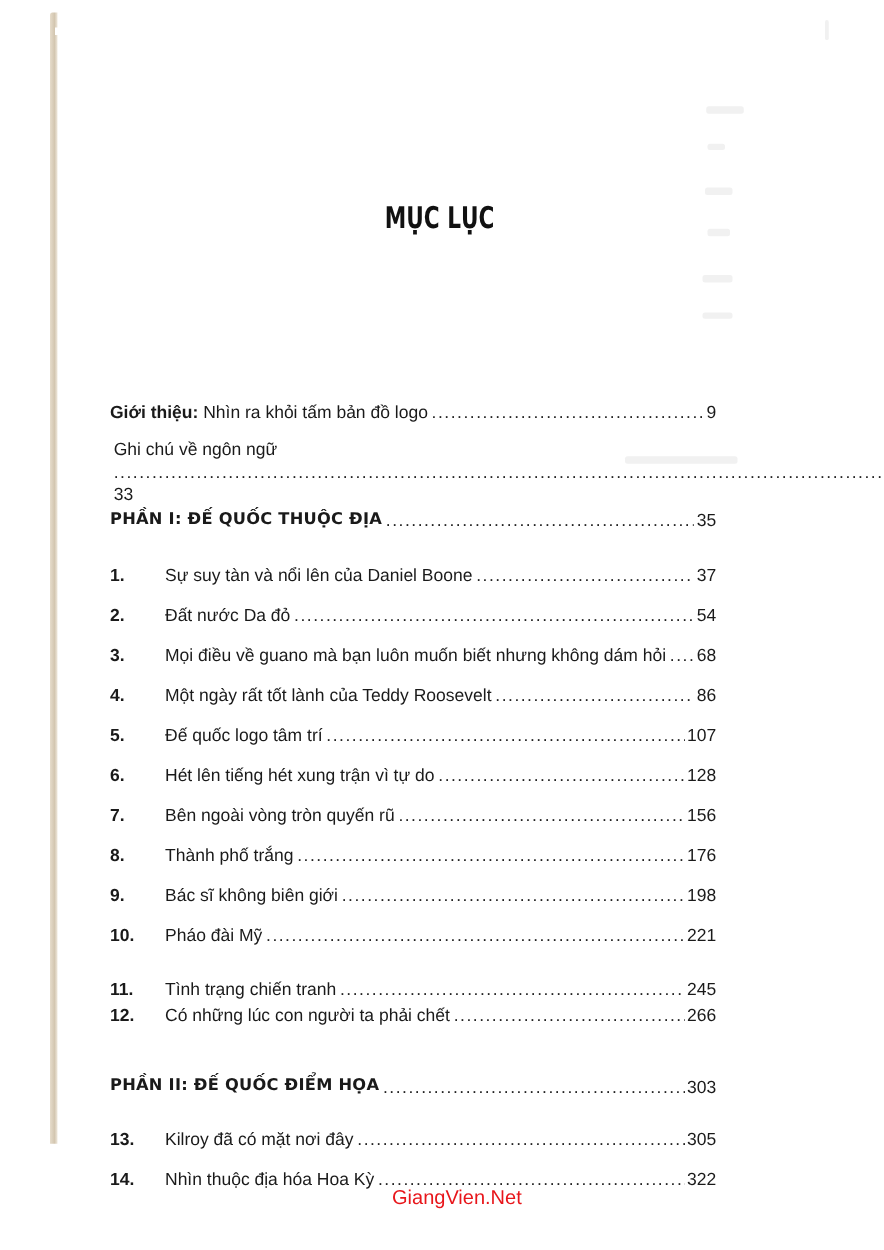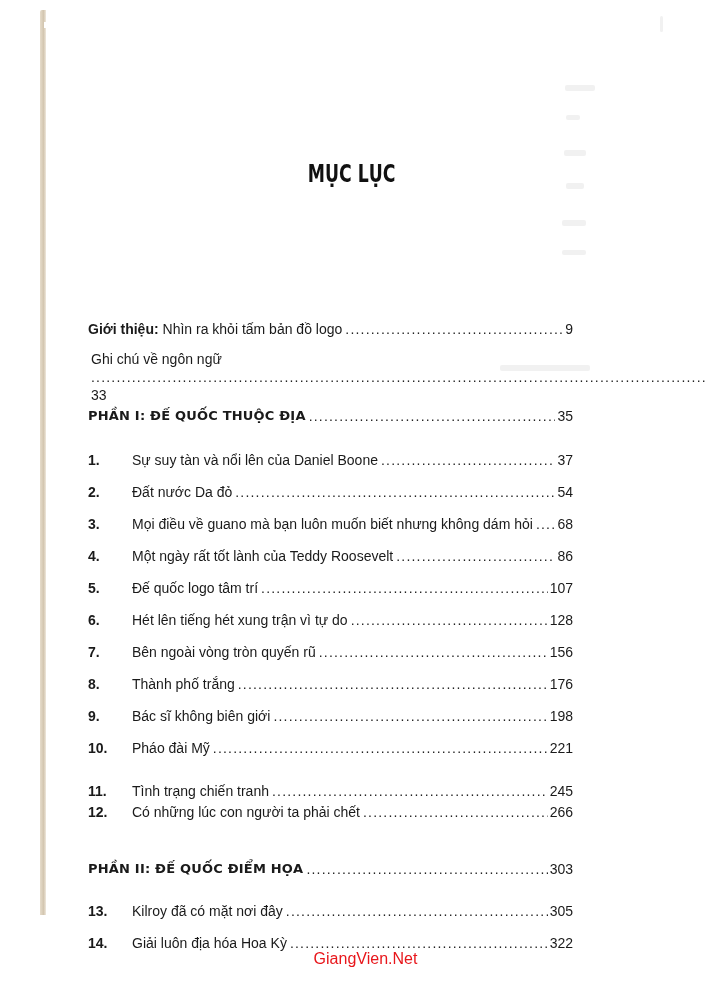--- a/index.html
+++ b/index.html
@@ -226,19 +226,19 @@
   </div>
 
   <div class="row" style="top:878px;">
     <span class="num">13.</span>
     <span class="label">Kilroy đã có mặt nơi đây</span>
     <span class="leader"></span>
     <span class="page">305</span>
   </div>
   <div class="row" style="top:910px;">
     <span class="num">14.</span>
-    <span class="label">Giải luôn địa hóa Hoa Kỳ</span>
+    <span class="label">Nhìn thuộc địa hóa Hoa Kỳ</span>
     <span class="leader"></span>
     <span class="page">322</span>
   </div>
 </div>
 
 <div class="watermark">GiangVien.Net</div>
 
 </body></html>

